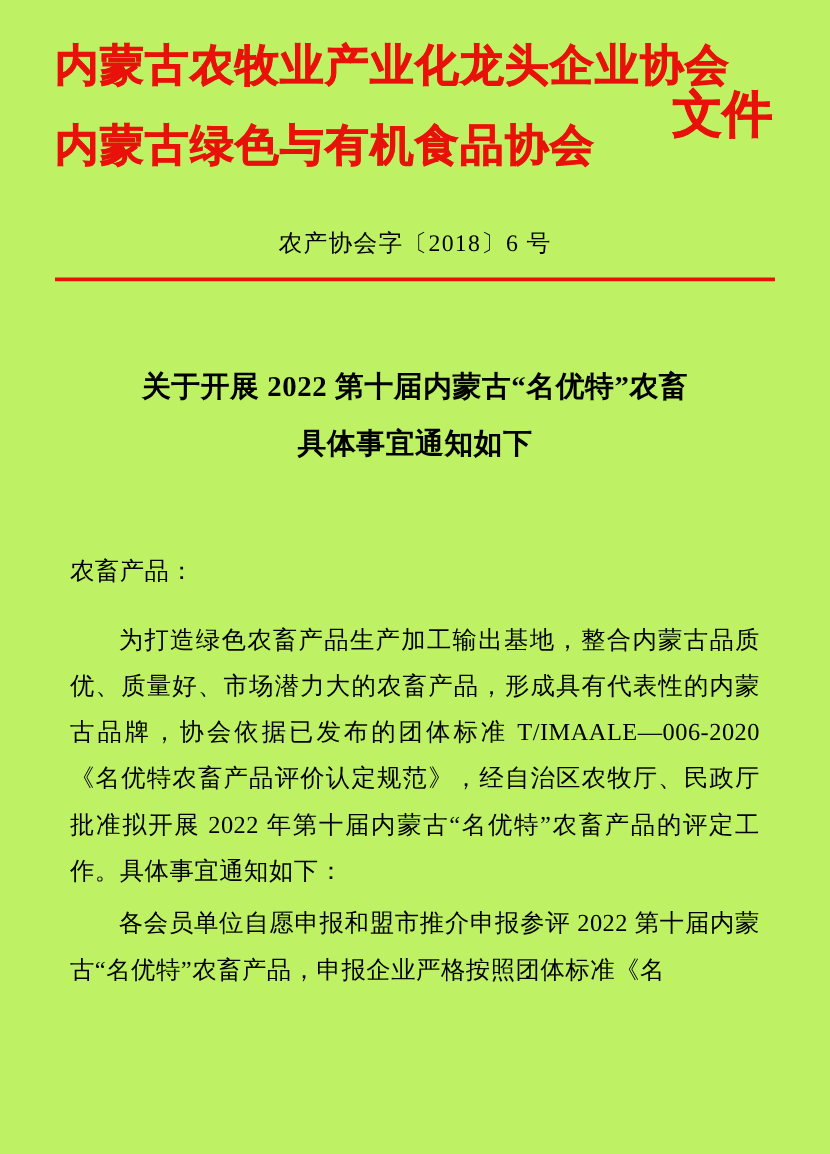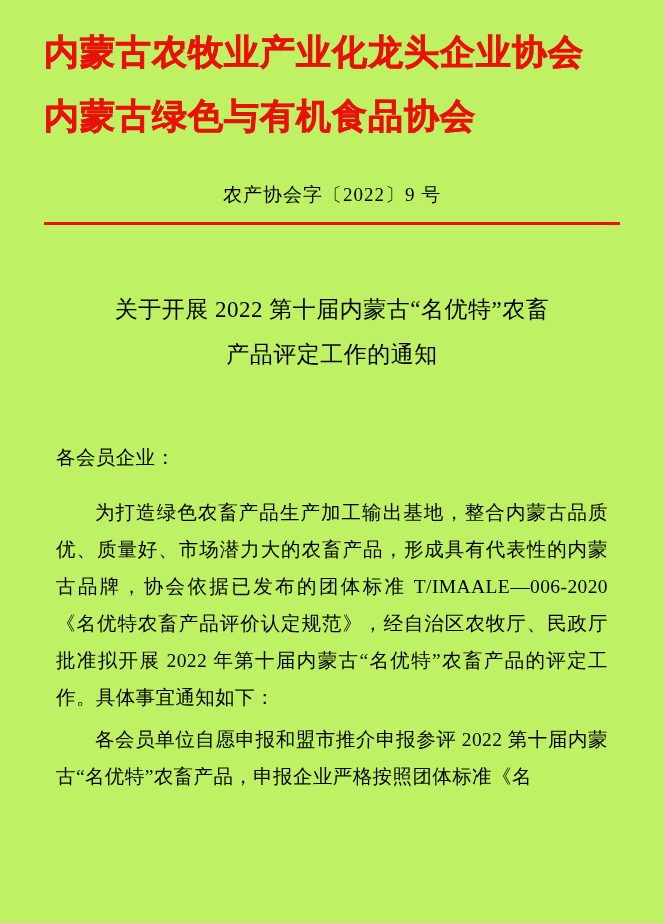--- a/index.html
+++ b/index.html
@@ -68,21 +68,21 @@
     margin: 14px 44px 0 44px;
     height: 2.5px;
     background: #e8120b;
   }
 
   
   .doc-title {
     margin: 62px 70px 0 70px;
     text-align: center;
     font-size: 23px;
-    font-weight: normal;
+    font-weight: bold;
     line-height: 45px;
     letter-spacing: 0.5px;
     font-family: "Liberation Serif", "DejaVu Serif", serif;
   }
   .doc-title .tline {
     display: block;
   }
 
   
   .body-text {
@@ -106,31 +106,32 @@
 </style>
 </head>
 <body>
 
 <div class="page">
 
   <div class="letterhead">
     <div class="lh-rows">
       <div class="lh-line first">内蒙古农牧业产业化龙头企业协会</div>
       <div class="lh-line second">内蒙古绿色与有机食品协会</div>
+      <div class="lh-wenjian">文件</div>
     </div>
   </div>
 
-  <div class="doc-number">农产协会字〔2022〕9 号</div>
+  <div class="doc-number">农产协会字〔2018〕6 号</div>
 
   <div class="red-rule"></div>
 
   <div class="doc-title">
     <span class="tline">关于开展 2022 第十届内蒙古“名优特”农畜</span>
-    <span class="tline">产品评定工作的通知</span>
+    <span class="tline">具体事宜通知如下</span>
   </div>
 
   <div class="body-text">
-    <div class="salutation">各会员企业：</div>
+    <div class="salutation">农畜产品：</div>
     <p class="para">为打造绿色农畜产品生产加工输出基地，整合内蒙古品质优、质量好、市场潜力大的农畜产品，形成具有代表性的内蒙古品牌，协会依据已发布的团体标准 T/IMAALE—006-2020《名优特农畜产品评价认定规范》，经自治区农牧厅、民政厅批准拟开展 2022 年第十届内蒙古“名优特”农畜产品的评定工作。具体事宜通知如下：</p>
     <p class="para">各会员单位自愿申报和盟市推介申报参评 2022 第十届内蒙古“名优特”农畜产品，申报企业严格按照团体标准《名</p>
   </div>
 
 </div>
 
 </body></html>

